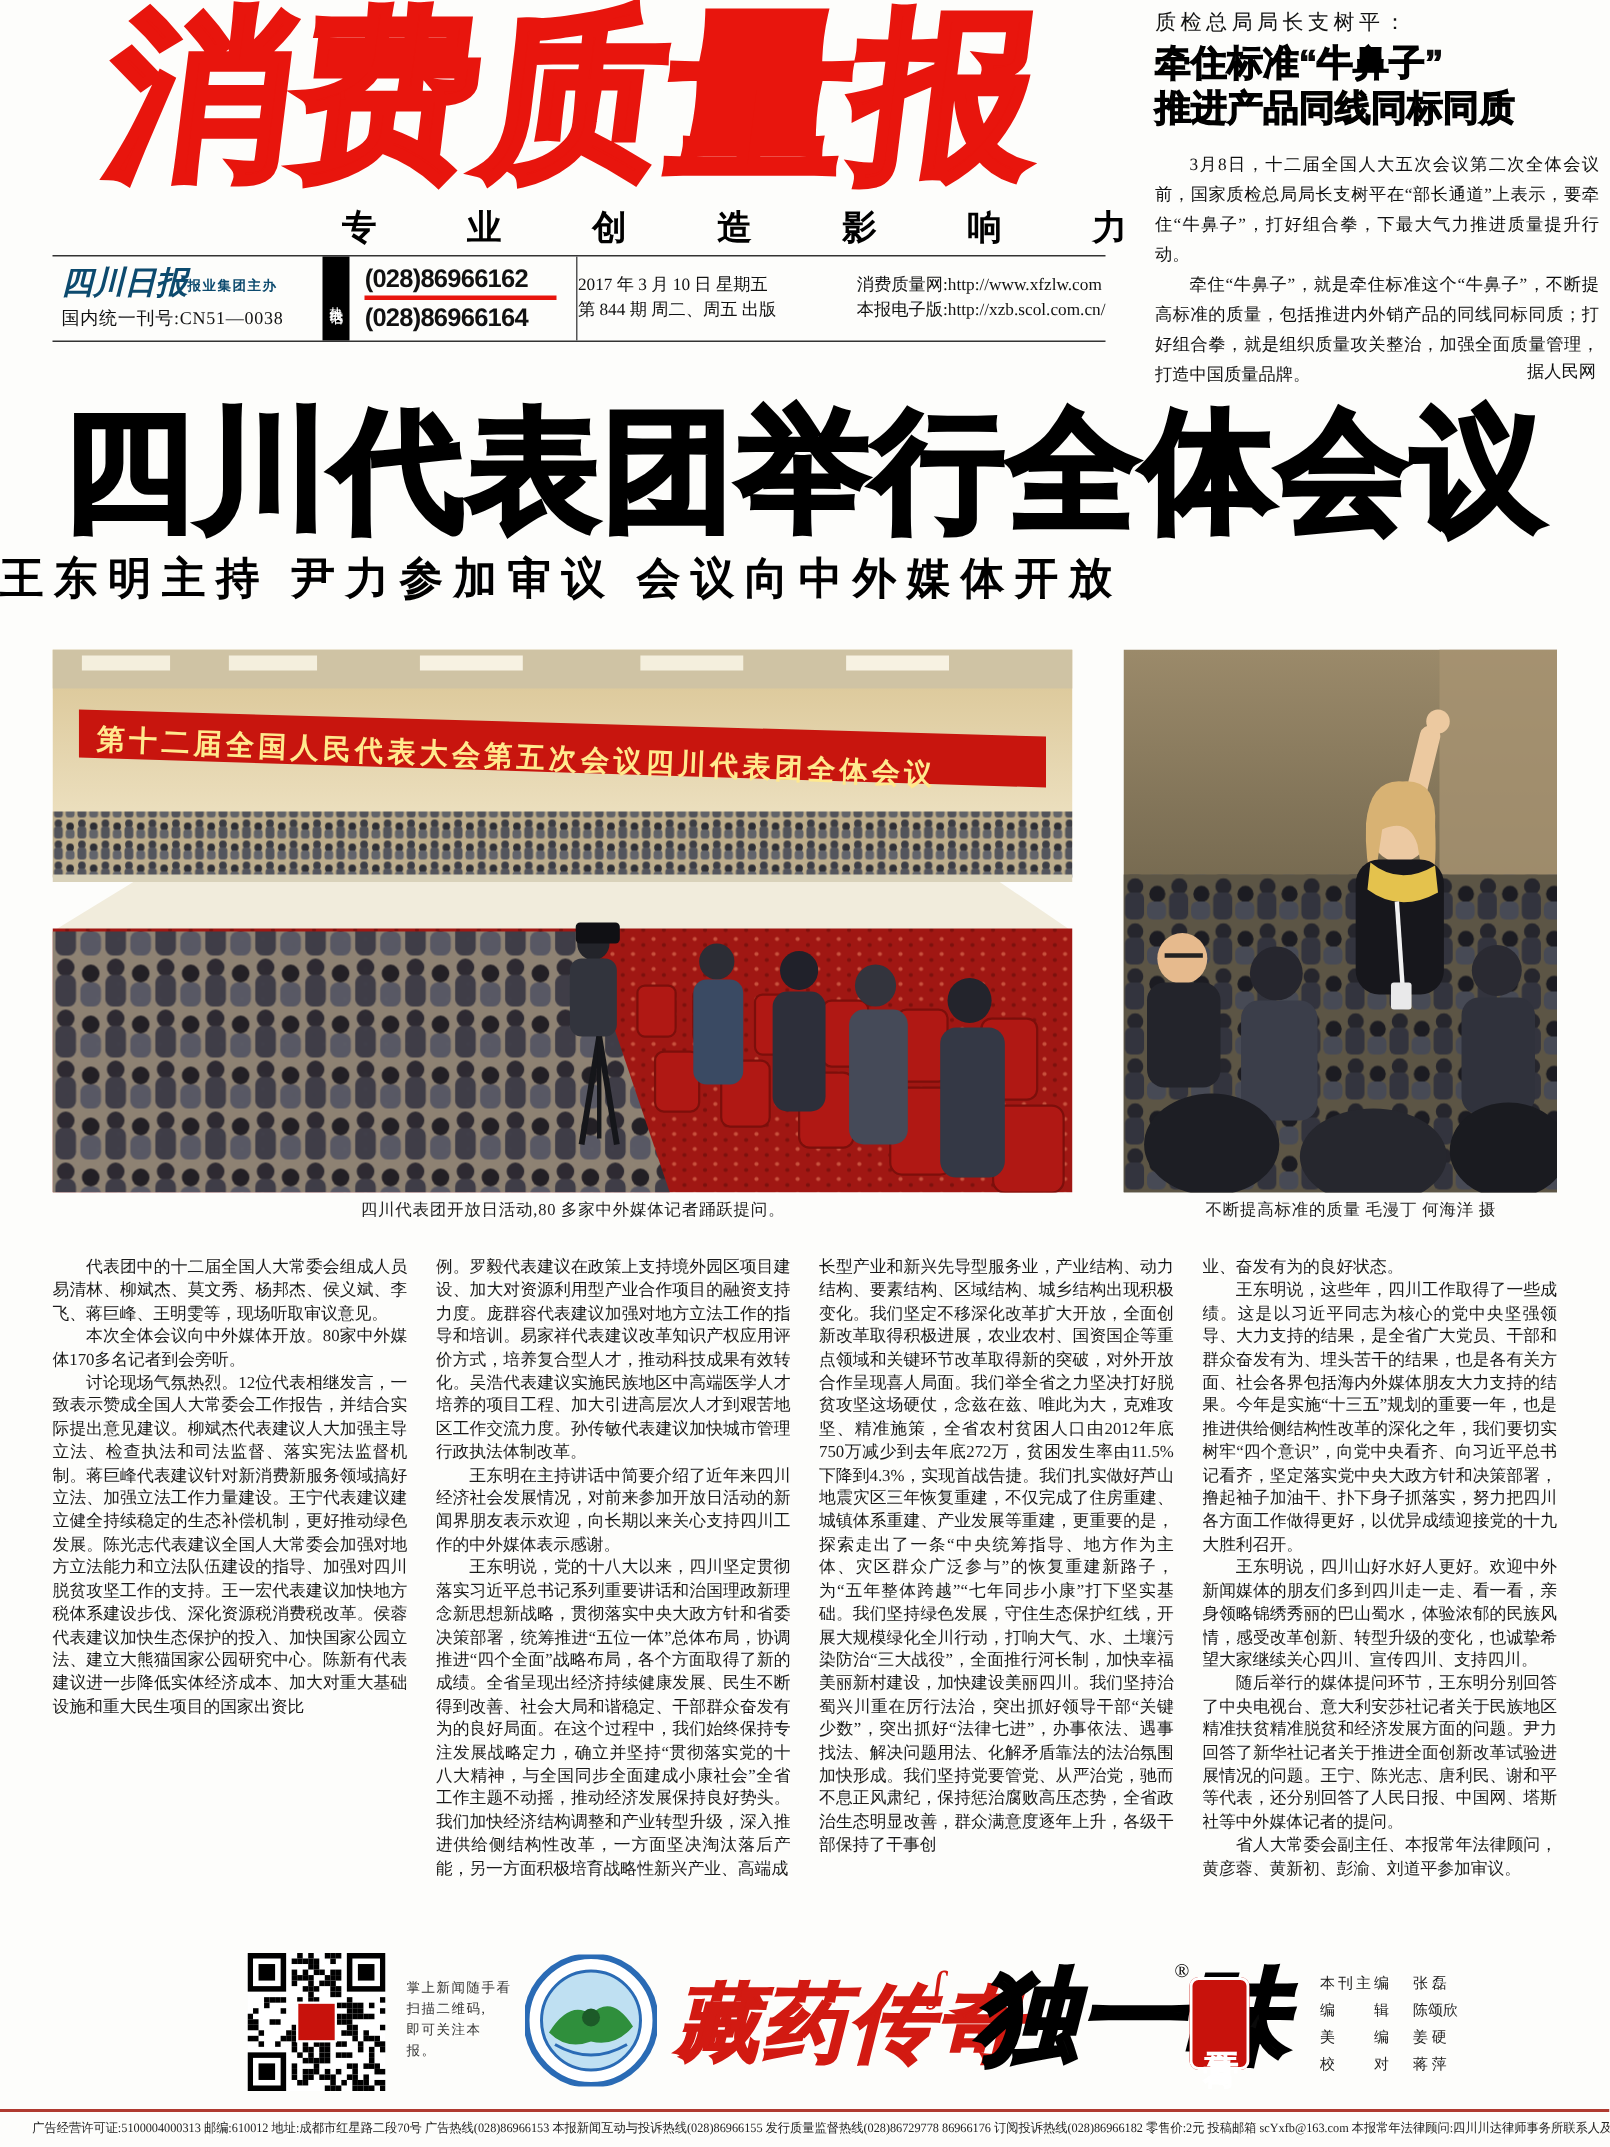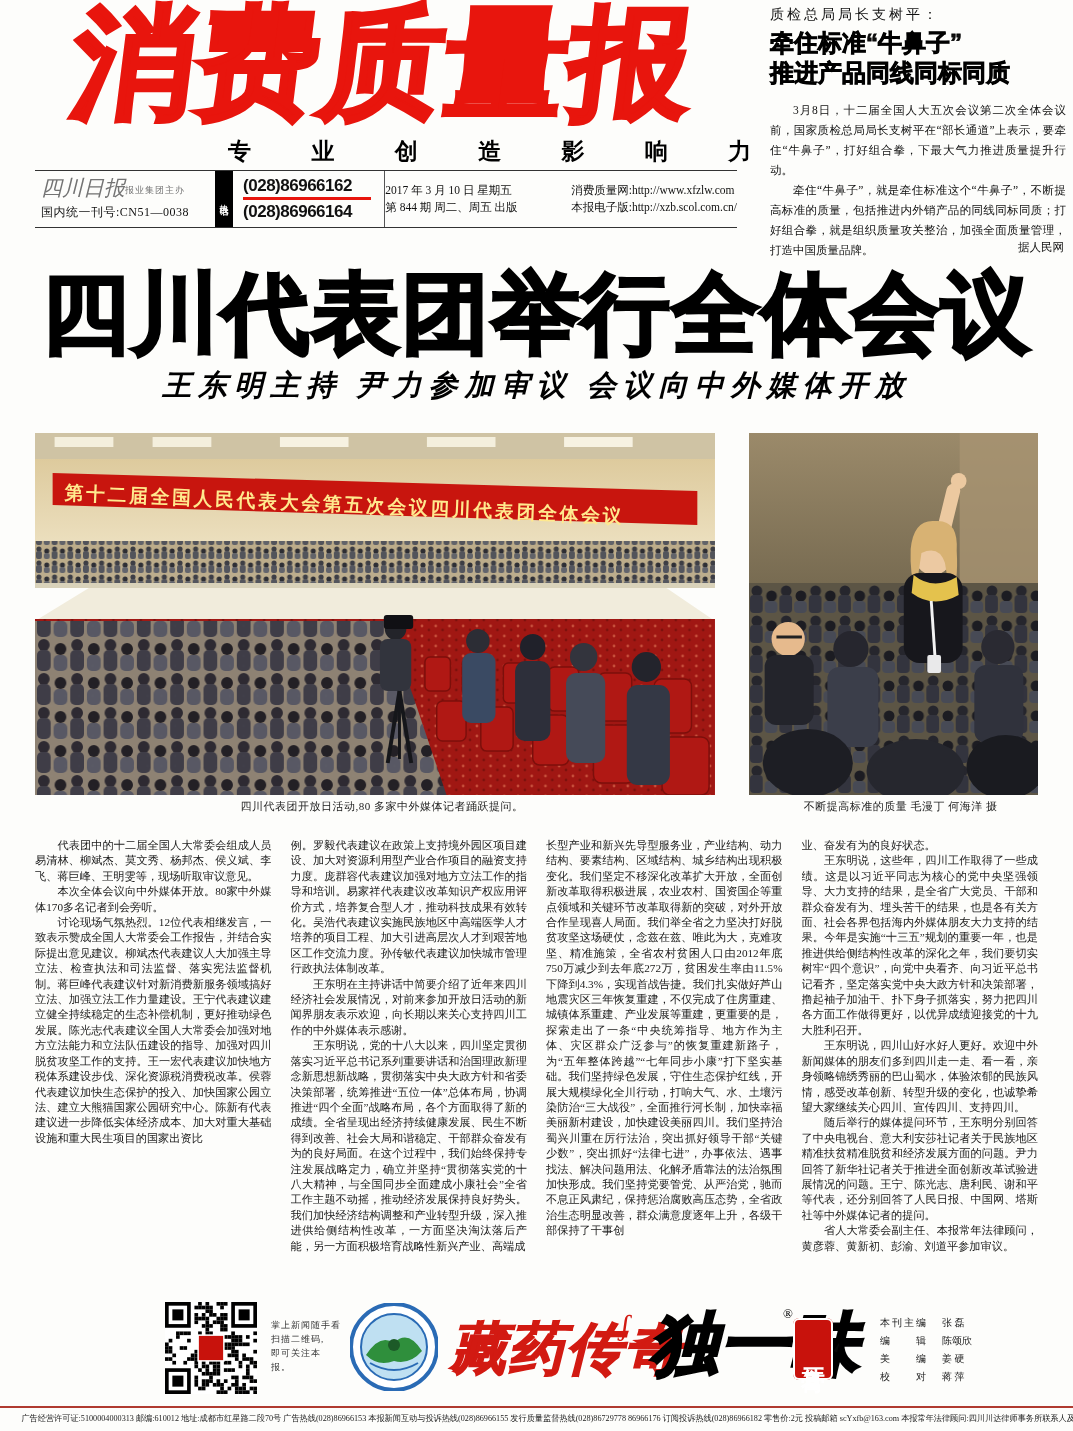--- a/index.html
+++ b/index.html
@@ -18,21 +18,21 @@
     position:absolute;left:228px;top:136px;font-size:23px;font-weight:bold;
     letter-spacing:27px;color:#000;font-family:"Liberation Sans",sans-serif;white-space:nowrap;
   }
   .infobar{
     position:absolute;left:35px;top:170px;width:702px;height:56px;
     border-top:1px solid #333;border-bottom:1px solid #333;
     display:flex;align-items:stretch;
   }
   .ib-sec{display:flex;flex-direction:column;justify-content:center;}
   .ib-logo{width:185px;padding-left:6px;}
-  .pub-logo{color:#737373;font-style:italic;font-weight:normal;font-size:21px;line-height:22px;white-space:nowrap;}
+  .pub-logo{color:#0c4a6e;font-style:italic;font-weight:bold;font-size:21px;line-height:22px;white-space:nowrap;}
   .pub-suffix{font-size:9px;font-style:normal;vertical-align:2px;letter-spacing:1px;}
   .issn{font-size:12px;margin-top:3px;letter-spacing:.5px;}
   .hotline-box{
     width:18px;background:#000;color:#fff;font-size:9px;line-height:10px;
     writing-mode:vertical-rl;text-orientation:upright;display:flex;align-items:center;justify-content:center;
     letter-spacing:1px;
   }
   .ib-phones{width:150px;padding-left:10px;font-family:"Liberation Sans",sans-serif;}
   .phone{font-size:17px;font-weight:bold;letter-spacing:-.5px;line-height:20px;white-space:nowrap;}
   .phone-underline{height:3px;background:#e8150d;width:128px;margin:1px 0 2px 0;}
@@ -49,22 +49,22 @@
   }
   .tr-body p{font-size:11.5px;line-height:20px;text-align:justify;text-indent:2em;margin:0;}
   .tr-attribution{font-size:11.5px;text-align:right;margin-top:-20px;padding-right:2px;}
   
   .lead-headline{
     position:absolute;top:264px;left:0;width:100%;text-align:center;
     font-family:"Liberation Sans",sans-serif;font-weight:900;font-size:88px;line-height:100px;
     -webkit-text-stroke:3px #000;letter-spacing:2px;color:#000;white-space:nowrap;
   }
   .lead-subheadline{
-    position:absolute;top:366px;left:0;width:100%;text-align:center;
-    font-size:29px;font-style:italic;font-weight:bold;letter-spacing:7px;color:#000;white-space:nowrap;
+    position:absolute;top:366px;left:0;width:100%;
+    font-size:29px;font-weight:bold;letter-spacing:7px;color:#000;white-space:nowrap;
   }
   
   .photos{position:absolute;top:433px;left:35px;width:1003px;height:362px;display:flex;gap:34px;}
   .photo-left{width:694px;height:362px;}
   .photo-right{width:295px;height:362px;}
   .photo-left svg,.photo-right svg{display:block;width:100%;height:100%;}
   .captions{position:absolute;top:799px;left:35px;width:1003px;display:flex;}
   .caption{font-size:11px;color:#222;letter-spacing:.5px;}
   .caption-left{width:694px;text-align:center;}
   .caption-right{width:275px;margin-left:34px;text-align:center;}

